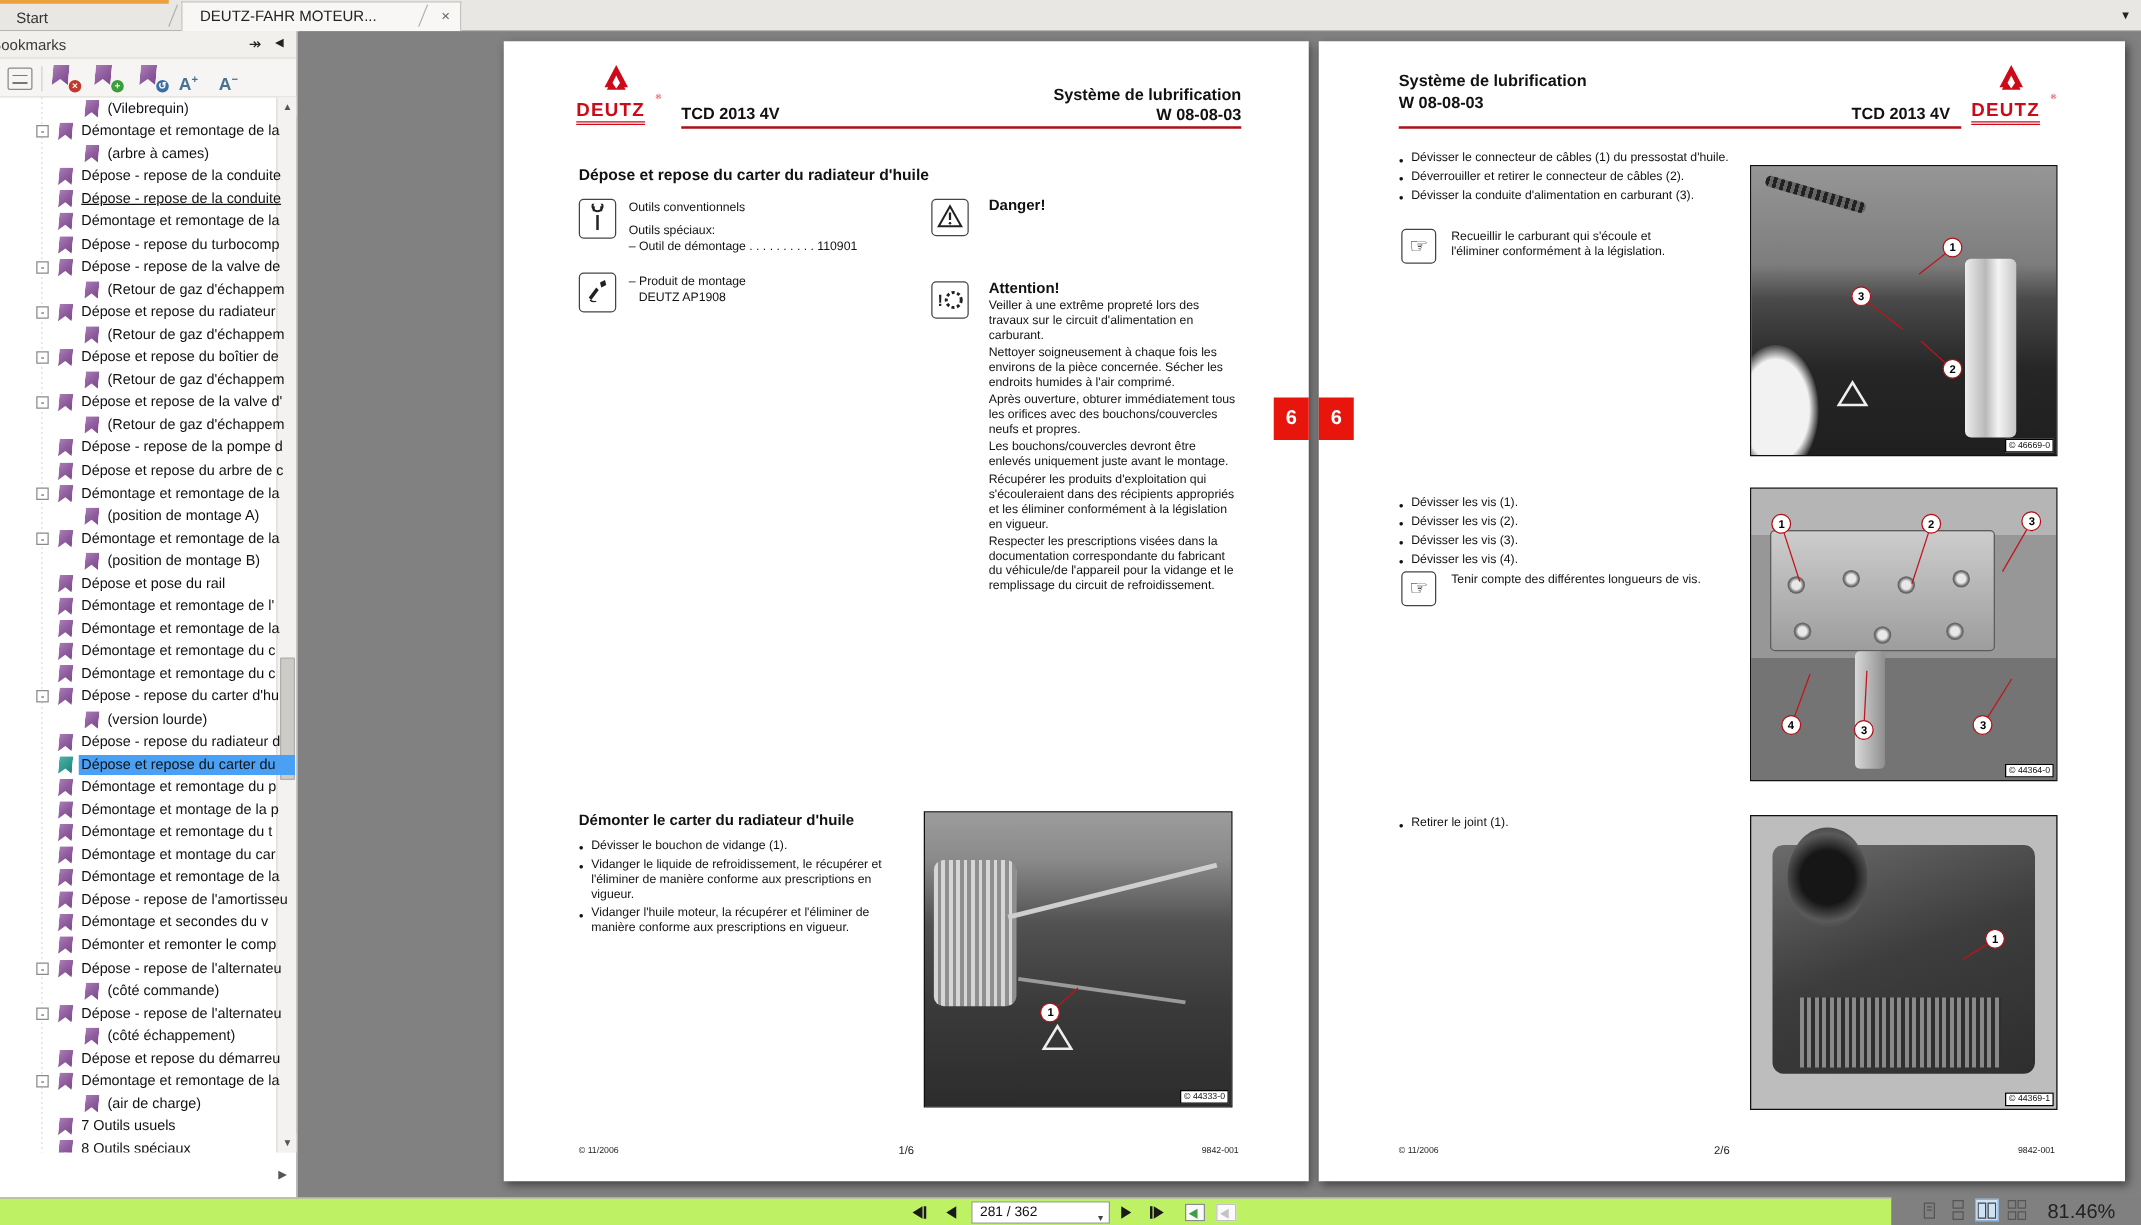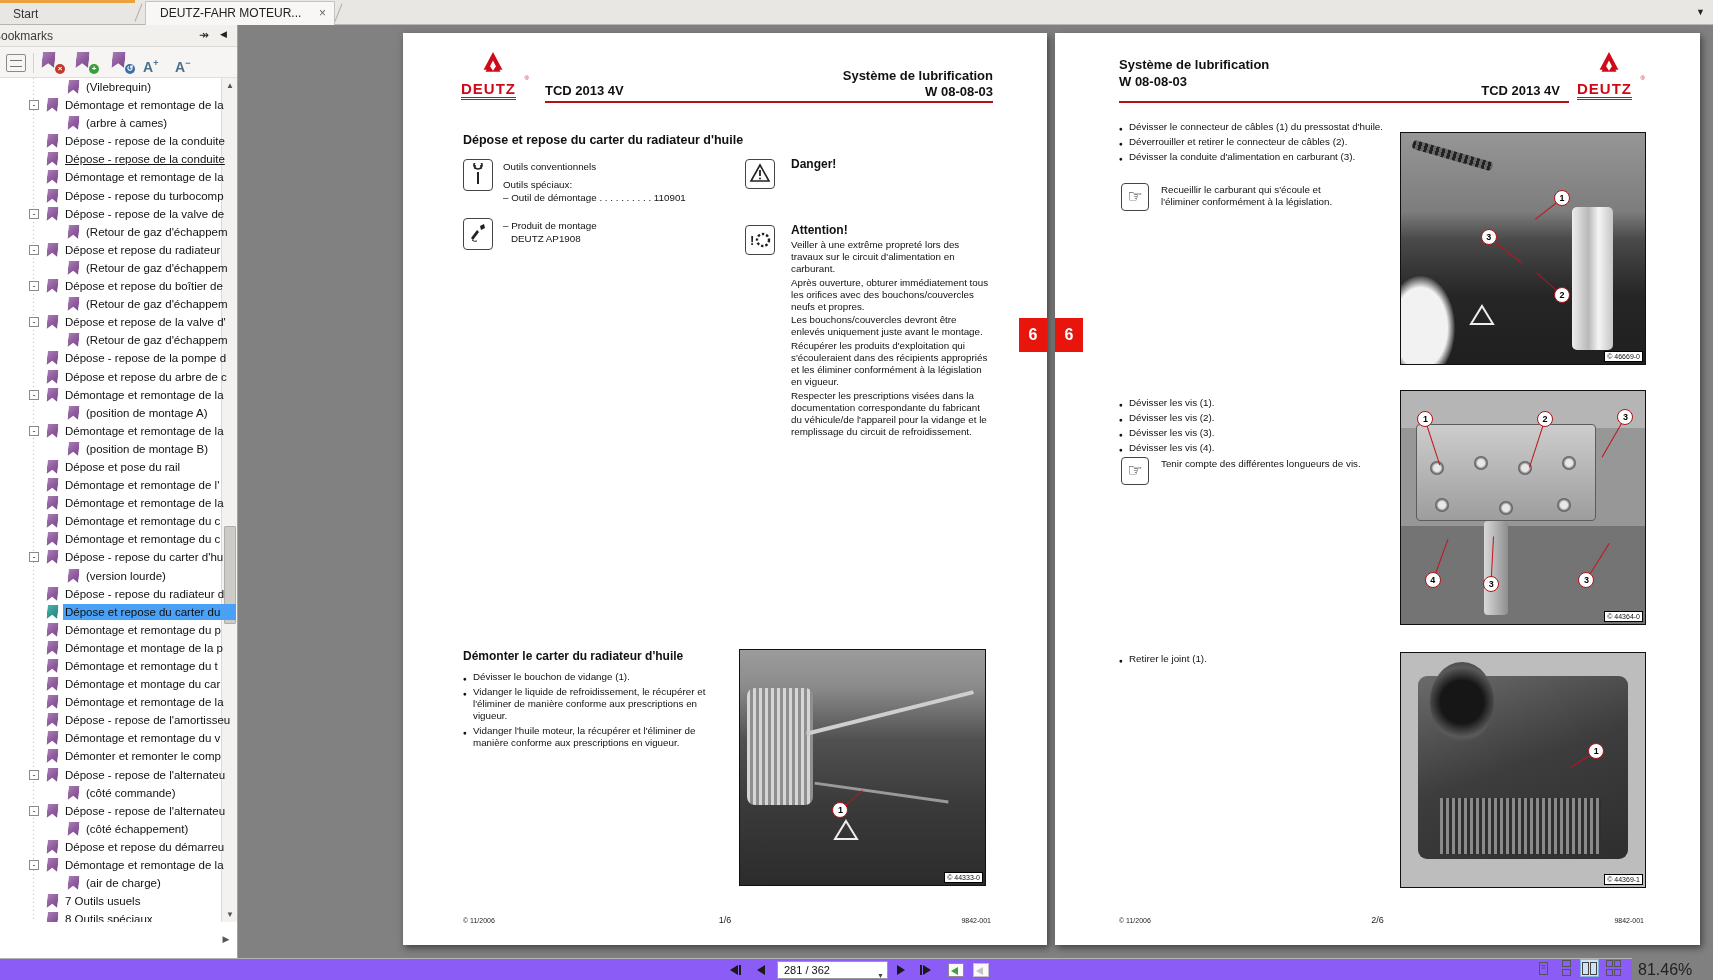--- a/index.html
+++ b/index.html
@@ -2,21 +2,21 @@
 <html><head>
 <meta charset="utf-8">
 <style>
   *{margin:0;padding:0;box-sizing:border-box}
   html,body{width:1713px;height:980px;overflow:hidden;background:#808080;
     font-family:"Liberation Sans",sans-serif;-webkit-font-smoothing:antialiased}
 
   
   .tabbar{position:absolute;left:0;top:0;width:1713px;height:25px;background:#e9e7e3;border-bottom:1px solid #b8b5b0}
   .tab-start{position:absolute;left:0;top:0;width:135px;height:25px;border-top:3px solid #eba13c;color:#333;font-size:12px;line-height:22px;padding-left:13px;cursor:default}
-  .tab-doc{position:absolute;left:145px;top:1px;width:190px;height:24px;background:#f8f7f5;border:1px solid #c6c3be;border-bottom:none;color:#222;font-size:12px;line-height:22px;padding-left:14px;white-space:nowrap}
+  .tab-doc{position:absolute;left:145px;top:1px;width:224px;height:24px;background:#f8f7f5;border:1px solid #c6c3be;border-bottom:none;color:#222;font-size:12px;line-height:22px;padding-left:14px;white-space:nowrap}
   .slash{position:absolute;top:3px;width:1px;height:19px;background:#b2afa9;transform:rotate(22deg)}
   .tab-close{position:absolute;right:8px;top:4px;font-size:12px;color:#666;line-height:14px;cursor:pointer}
   .tb-menu{position:absolute;right:8px;top:7px;font-size:9px;color:#222}
 
   
   .sidebar{position:absolute;left:0;top:25px;width:238px;bottom:22px;background:#fff;border-right:1px solid #a5a29d}
   .side-head{position:absolute;left:0;top:0;width:100%;height:22px;background:#f2f0ed;border-bottom:1px solid #dcd9d4;overflow:hidden}
   .side-title{position:absolute;left:-7px;top:4px;font-size:12px;color:#3a3a3a}
   .side-pin{position:absolute;right:28px;top:3px;font-size:12px;color:#222;cursor:pointer}
   .side-hide{position:absolute;right:10px;top:4px;font-size:9px;color:#222;cursor:pointer}
@@ -107,21 +107,21 @@
        background:linear-gradient(160deg,#6b6b6b,#3d3d3d 48%,#2e2e2e)}
   .ph3 .port{position:absolute;left:12%;top:4%;width:26%;height:34%;border-radius:50%;
        background:radial-gradient(circle,#161616 0 42%,#5a5a5a 68%,#333 100%)}
   .ph3 .ribs{position:absolute;left:16%;bottom:14%;width:66%;height:24%;
        background:repeating-linear-gradient(90deg,#8a8a8a 0 3px,#2f2f2f 3px 6px)}
 
   .foot{position:absolute;font-size:7px;color:#222}
   .footc{font-size:9px}
 
   
-  .statusbar{position:absolute;left:0;bottom:0;width:1632px;height:22px;background:#8b5cf6;border-top:1px solid #b8b5b0}
+  .statusbar{position:absolute;left:0;bottom:0;width:1513px;height:22px;background:#bef264;border-top:1px solid #b8b5b0}
   .sb{position:absolute;top:0;height:22px;display:flex;align-items:center;cursor:pointer}
   .tl{width:0;height:0;border-top:5px solid transparent;border-bottom:5px solid transparent;border-right:8px solid #1a1a1a}
   .tr{width:0;height:0;border-top:5px solid transparent;border-bottom:5px solid transparent;border-left:8px solid #1a1a1a}
   .bar{width:2px;height:10px;background:#1a1a1a}
   .pagebox{position:absolute;left:777px;top:2px;width:111px;height:18px;background:#fff;border:1px solid #9a9a9a;font-size:11px;line-height:16px;padding-left:6px;color:#111}
   .pb-arrow{position:absolute;right:3px;top:6px;font-size:7px;color:#444}
   .viewico{width:16px;height:14px;border:1px solid #8c8c8c;background:#fafafa;position:relative}
   .viewico .ga{position:absolute;left:2px;top:3px;width:0;height:0;border-top:4px solid transparent;border-bottom:4px solid transparent;border-right:7px solid #3f9e3f}
   .viewico.dis{border-color:#c2c2c2}
   .viewico.dis .ga{border-right-color:#c4c4c4}
@@ -313,21 +313,21 @@
       <div class="trow">
         <span class="bmflag"></span>
         <span class="tlab">Démontage et remontage de la</span>
       </div>
       <div class="trow">
         <span class="bmflag"></span>
         <span class="tlab">Dépose - repose de l'amortisseu</span>
       </div>
       <div class="trow">
         <span class="bmflag"></span>
-        <span class="tlab">Démontage et remontage du v</span>
+        <span class="tlab">Démontage et secondes du v</span>
       </div>
       <div class="trow">
         <span class="bmflag"></span>
         <span class="tlab">Démonter et remonter le comp</span>
       </div>
       <div class="trow">
         <span class="ebox">-</span>
         <span class="bmflag"></span>
         <span class="tlab">Dépose - repose de l'alternateu</span>
       </div>
@@ -421,20 +421,21 @@
 
     <div class="ibox" style="left:342px;top:192px;height:30px">
       <svg width="24" height="22" viewBox="0 0 24 22">
           <text x="2" y="16" font-size="13" font-weight="bold" fill="#222">!</text>
           <circle cx="15" cy="11" r="6" fill="none" stroke="#222" stroke-width="2.4" stroke-dasharray="2.4 2"></circle>
         </svg>
     </div>
     <div class="pg-abs h12" style="left:388px;top:190px">Attention!</div>
     <div class="pg-abs" id="att-paras" style="left:388px;top:206px;width:199px">
         <div class="para">Veiller à une extrême propreté lors des travaux sur le circuit d'alimentation en carburant.</div>
+        <div class="para">Nettoyer soigneusement à chaque fois les environs de la pièce concernée. Sécher les endroits humides à l'air comprimé.</div>
         <div class="para">Après ouverture, obturer immédiatement tous les orifices avec des bouchons/couvercles neufs et propres.</div>
         <div class="para">Les bouchons/couvercles devront être enlevés uniquement juste avant le montage.</div>
         <div class="para">Récupérer les produits d'exploitation qui s'écouleraient dans des récipients appropriés et les éliminer conformément à la législation en vigueur.</div>
         <div class="para">Respecter les prescriptions visées dans la documentation correspondante du fabricant du véhicule/de l'appareil pour la vidange et le remplissage du circuit de refroidissement.</div>
       </div>
 
     <div class="pg-abs h12" style="left:60px;top:616px">Démonter le carter du radiateur d'huile</div>
     <div class="pg-abs" id="demount-bullets" style="left:60px;top:638px;width:262px">
         <div class="bul"><span class="dot">●</span><span>Dévisser le bouchon de vidange (1).</span></div>
         <div class="bul"><span class="dot">●</span><span>Vidanger le liquide de refroidissement, le récupérer et l'éliminer de manière conforme aux prescriptions en vigueur.</span></div>

